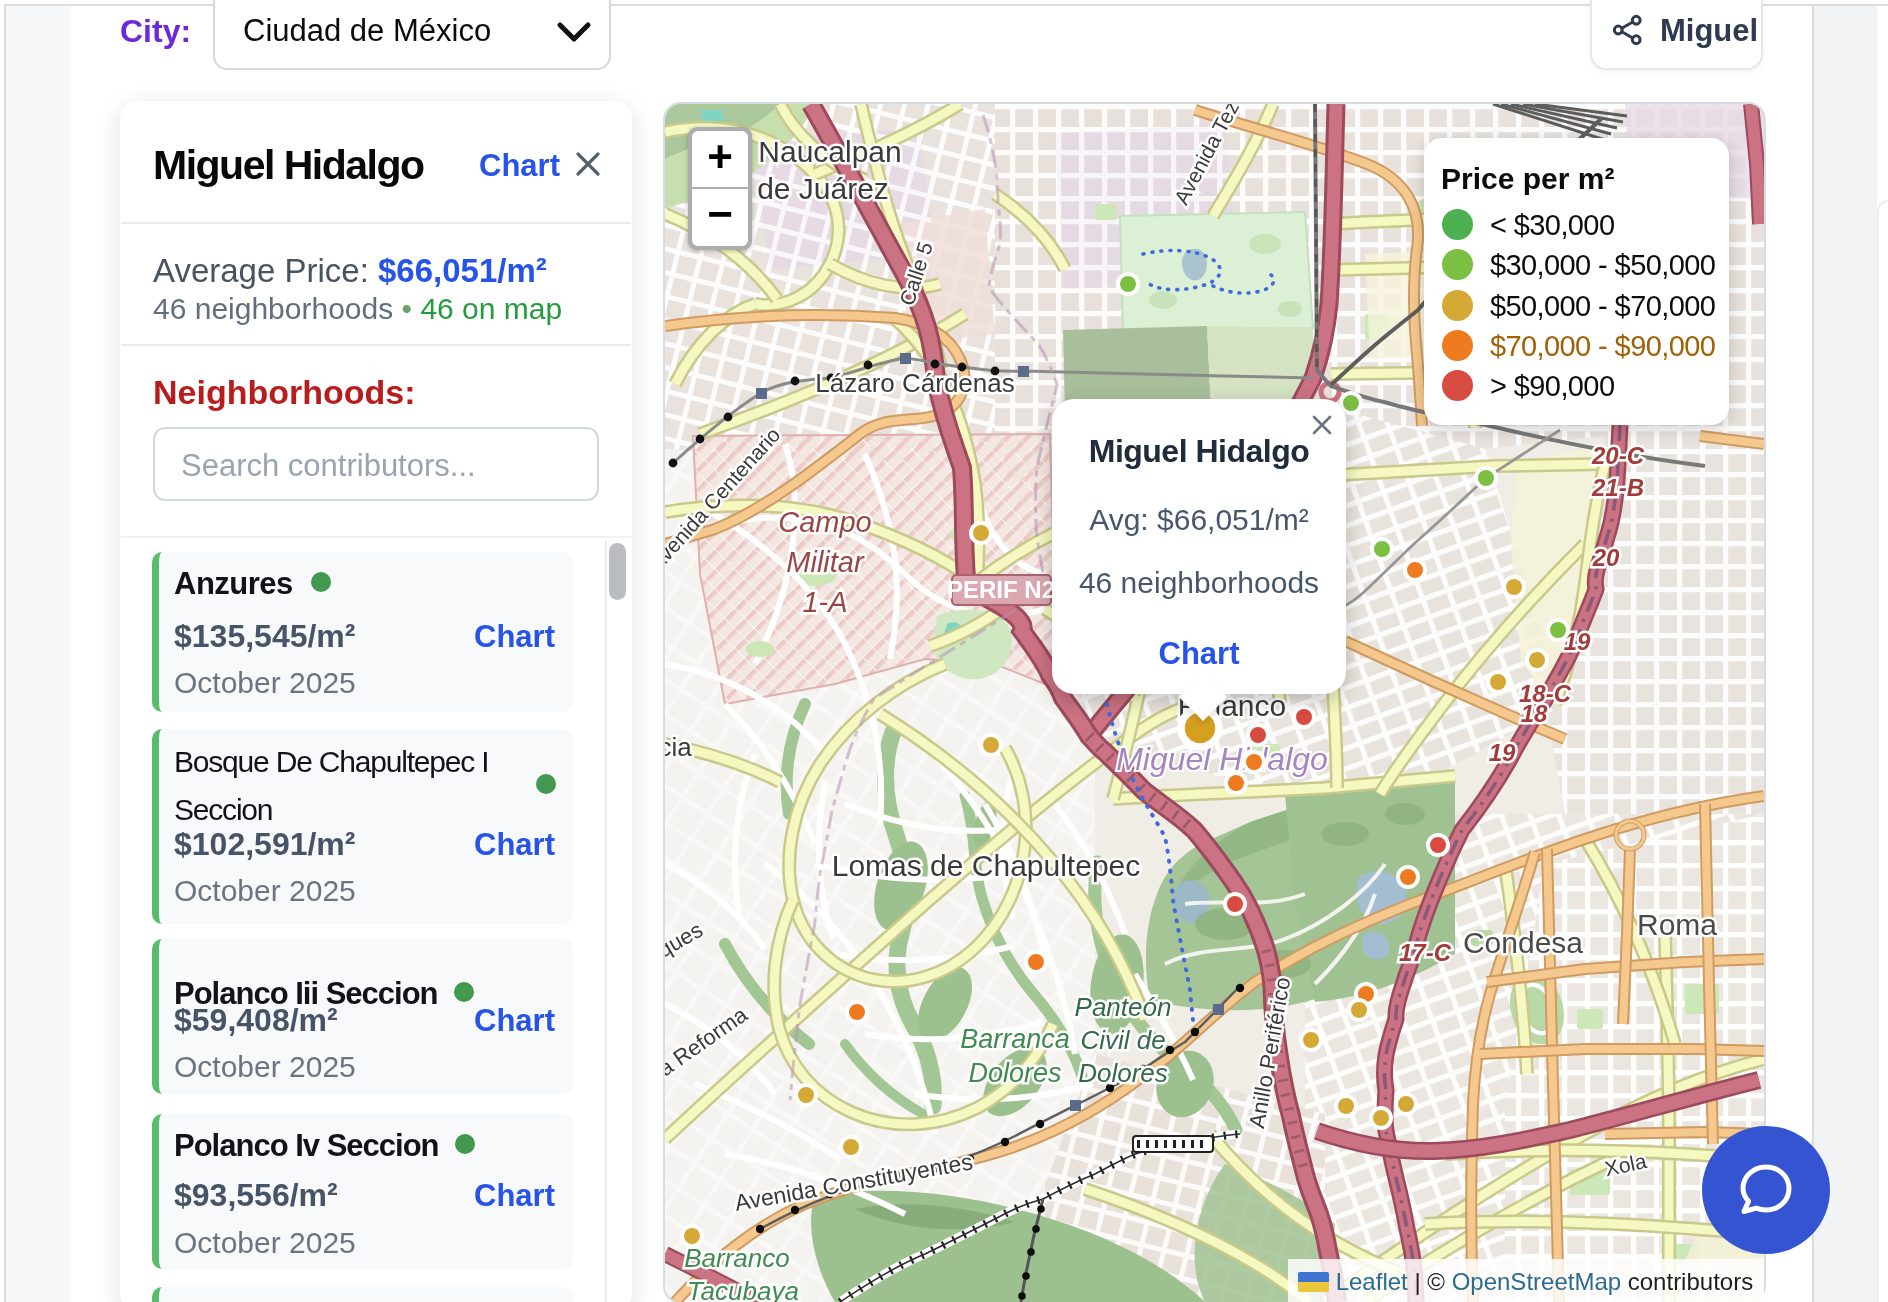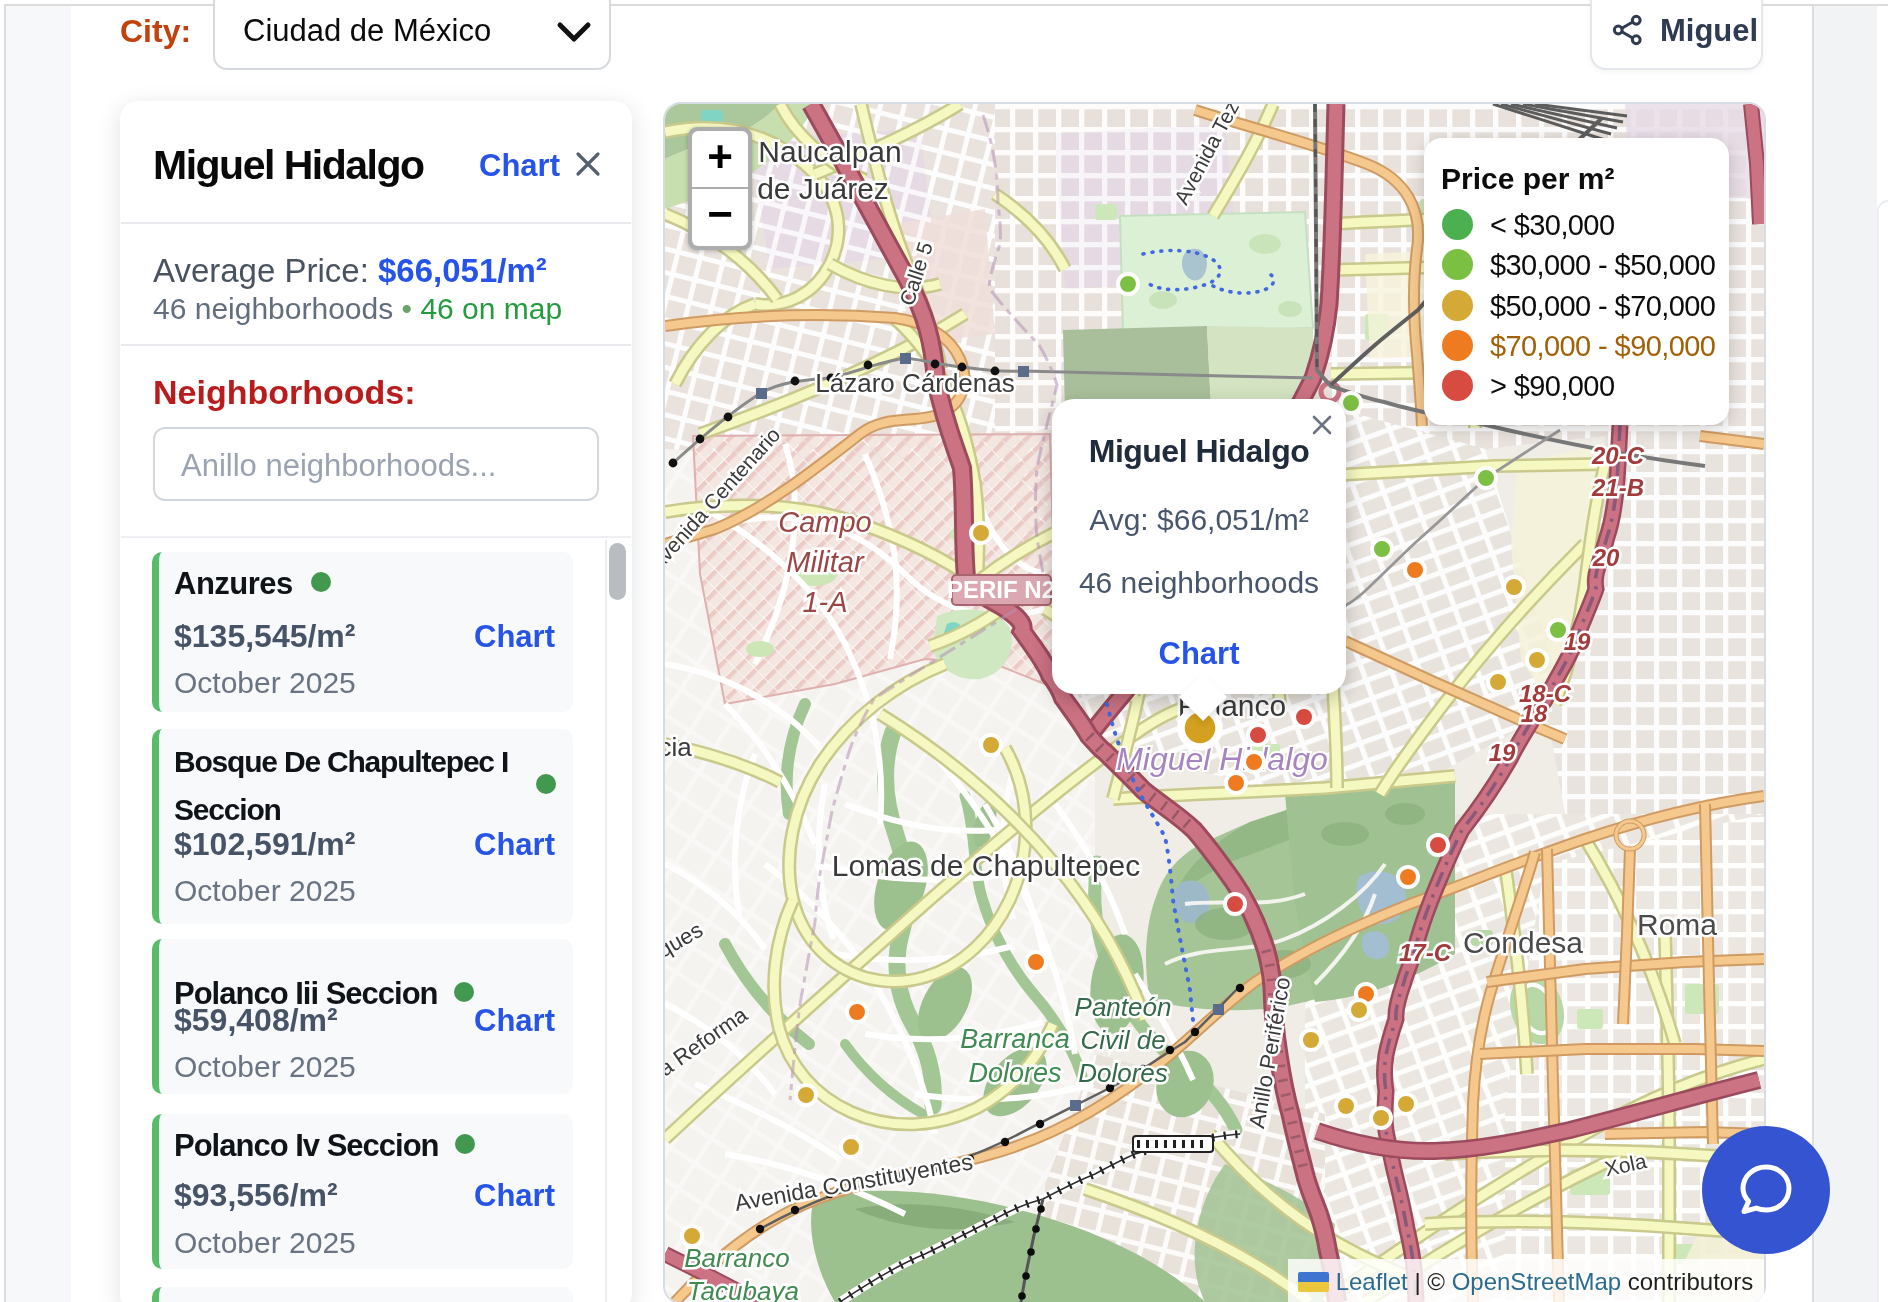--- a/index.html
+++ b/index.html
@@ -10,21 +10,21 @@
 </head>
 <body>
 
 <div class="abs" style="left:4px;top:4px;right:0;height:2px;background:#dcdcdc"></div>
 <div class="abs" style="left:4px;top:4px;bottom:0;width:2px;background:#dcdcdc"></div>
 <div class="abs" style="left:6px;top:6px;width:65px;bottom:0;background:#f7f8fa"></div>
 <div class="abs" style="left:1812px;top:4px;bottom:0;width:2px;background:#dcdcdc"></div>
 <div class="abs" style="left:1814px;top:6px;bottom:0;width:63px;background:#f1f3f5"></div>
 <div class="abs" style="left:1877px;top:200px;bottom:0;width:11px;background:#fff;border:2px solid #eceef1;border-radius:14px 0 0 0;border-right:none;border-bottom:none"></div>
 
-<div class="abs" style="left:120px;top:13px;font-size:32px;font-weight:bold;color:#c2410c">City:</div>
+<div class="abs" style="left:120px;top:13px;font-size:32px;font-weight:bold;color:#6d28d9">City:</div>
 <div class="abs" style="left:213px;top:-27px;width:398px;height:97px;background:#fff;border:2px solid #d6dadf;border-radius:14px"></div>
 <div class="abs" style="left:243px;top:13px;font-size:31px;color:#0b0b0b">Ciudad de México</div>
 <svg class="abs" style="left:556px;top:20px" width="36" height="24" viewBox="0 0 36 24">
     <path d="M4 5 L18 19 L32 5" fill="none" stroke="#111" stroke-width="5" stroke-linecap="round" stroke-linejoin="round"></path>
   </svg>
 <div class="abs" style="left:1590px;top:-30px;width:173px;height:100px;background:#fff;border:2px solid #e4e7eb;border-radius:16px;box-shadow:0 2px 6px rgba(0,0,0,.05)"></div>
 <svg class="abs" style="left:1610px;top:12px" width="36" height="36" viewBox="0 0 24 24">
     <g fill="none" stroke="#2f3b50" stroke-width="2">
       <circle cx="17.5" cy="5.5" r="2.6"></circle>
       <circle cx="5.5" cy="12" r="2.6"></circle>
@@ -478,31 +478,31 @@
 <div class="abs" style="left:479px;top:148px;font-size:31px;font-weight:bold;color:#2653e9">Chart</div>
 <svg class="abs" style="left:575px;top:151px" width="26" height="26" viewBox="0 0 26 26">
     <path d="M3 3 L23 23 M23 3 L3 23" stroke="#55606e" stroke-width="3.2" stroke-linecap="round"></path>
   </svg>
 <div class="abs" style="left:121px;top:222px;width:510px;height:2px;background:#e8eaee"></div>
 <div class="abs" style="left:153px;top:252px;font-size:33px;color:#49525f">Average Price: <span style="font-weight:bold;color:#2653e9">$66,051/m²</span></div>
 <div class="abs" style="left:153px;top:292px;font-size:30px;color:#626d7d">46 neighborhoods <span style="color:#6aa36a">•</span> <span style="color:#259b3f">46 on map</span></div>
 <div class="abs" style="left:121px;top:344px;width:510px;height:2px;background:#e8eaee"></div>
 <div class="abs" style="left:153px;top:373px;font-size:34px;font-weight:bold;color:#b91c1c">Neighborhoods:</div>
 <div class="abs" style="left:153px;top:427px;width:446px;height:74px;border:2px solid #d3d8de;border-radius:12px;background:#fff"></div>
-<div class="abs" style="left:181px;top:448px;font-size:31px;color:#9aa3b1">Anillo neighborhoods...</div>
+<div class="abs" style="left:181px;top:448px;font-size:31px;color:#9aa3b1">Search contributors...</div>
 <div class="abs" style="left:121px;top:536px;width:510px;height:2px;background:#eef0f3"></div>
 
 <div class="abs" style="left:152px;top:552px;width:421px;height:160px;background:#f7f9fb;border-left:7px solid #57bd68;border-radius:10px"></div>
 <div class="abs" style="left:174px;top:566px;font-size:31px;font-weight:bold;color:#101418;letter-spacing:-.5px">Anzures<span style="display:inline-block;width:20px;height:20px;border-radius:50%;background:#43984f;margin-left:18px;vertical-align:2px"></span></div>
 <div class="abs" style="left:174px;top:618px;font-size:32px;font-weight:bold;color:#475366">$135,545/m²</div>
 <div class="abs" style="left:474px;top:619px;font-size:31px;font-weight:bold;color:#2653e9">Chart</div>
 <div class="abs" style="left:174px;top:666px;font-size:30px;color:#6a7482">October 2025</div>
 
 <div class="abs" style="left:152px;top:729px;width:421px;height:195px;background:#f7f9fb;border-left:7px solid #57bd68;border-radius:10px"></div>
-<div class="abs" style="left:174px;top:738px;width:365px;font-size:30px;font-weight:bold;color:#101418;line-height:48px;letter-spacing:-1.2px">Bosque De Chapultepec I Seccion</div>
+<div class="abs" style="left:174px;top:738px;width:365px;font-size:30px;font-weight:normal;color:#101418;line-height:48px;letter-spacing:-1.2px">Bosque De Chapultepec I Seccion</div>
 <div class="abs" style="left:536px;top:774px;width:20px;height:20px;border-radius:50%;background:#43984f"></div>
 <div class="abs" style="left:174px;top:826px;font-size:32px;font-weight:bold;color:#475366">$102,591/m²</div>
 <div class="abs" style="left:474px;top:827px;font-size:31px;font-weight:bold;color:#2653e9">Chart</div>
 <div class="abs" style="left:174px;top:874px;font-size:30px;color:#6a7482">October 2025</div>
 
 <div class="abs" style="left:152px;top:939px;width:421px;height:155px;background:#f7f9fb;border-left:7px solid #57bd68;border-radius:10px"></div>
 <div class="abs" style="left:174px;top:976px;font-size:31px;font-weight:bold;color:#101418;letter-spacing:-1px">Polanco Iii Seccion<span style="display:inline-block;width:20px;height:20px;border-radius:50%;background:#43984f;margin-left:16px;vertical-align:2px"></span></div>
 <div class="abs" style="left:174px;top:1002px;font-size:32px;font-weight:bold;color:#475366">$59,408/m²</div>
 <div class="abs" style="left:474px;top:1003px;font-size:31px;font-weight:bold;color:#2653e9">Chart</div>
 <div class="abs" style="left:174px;top:1050px;font-size:30px;color:#6a7482">October 2025</div>

